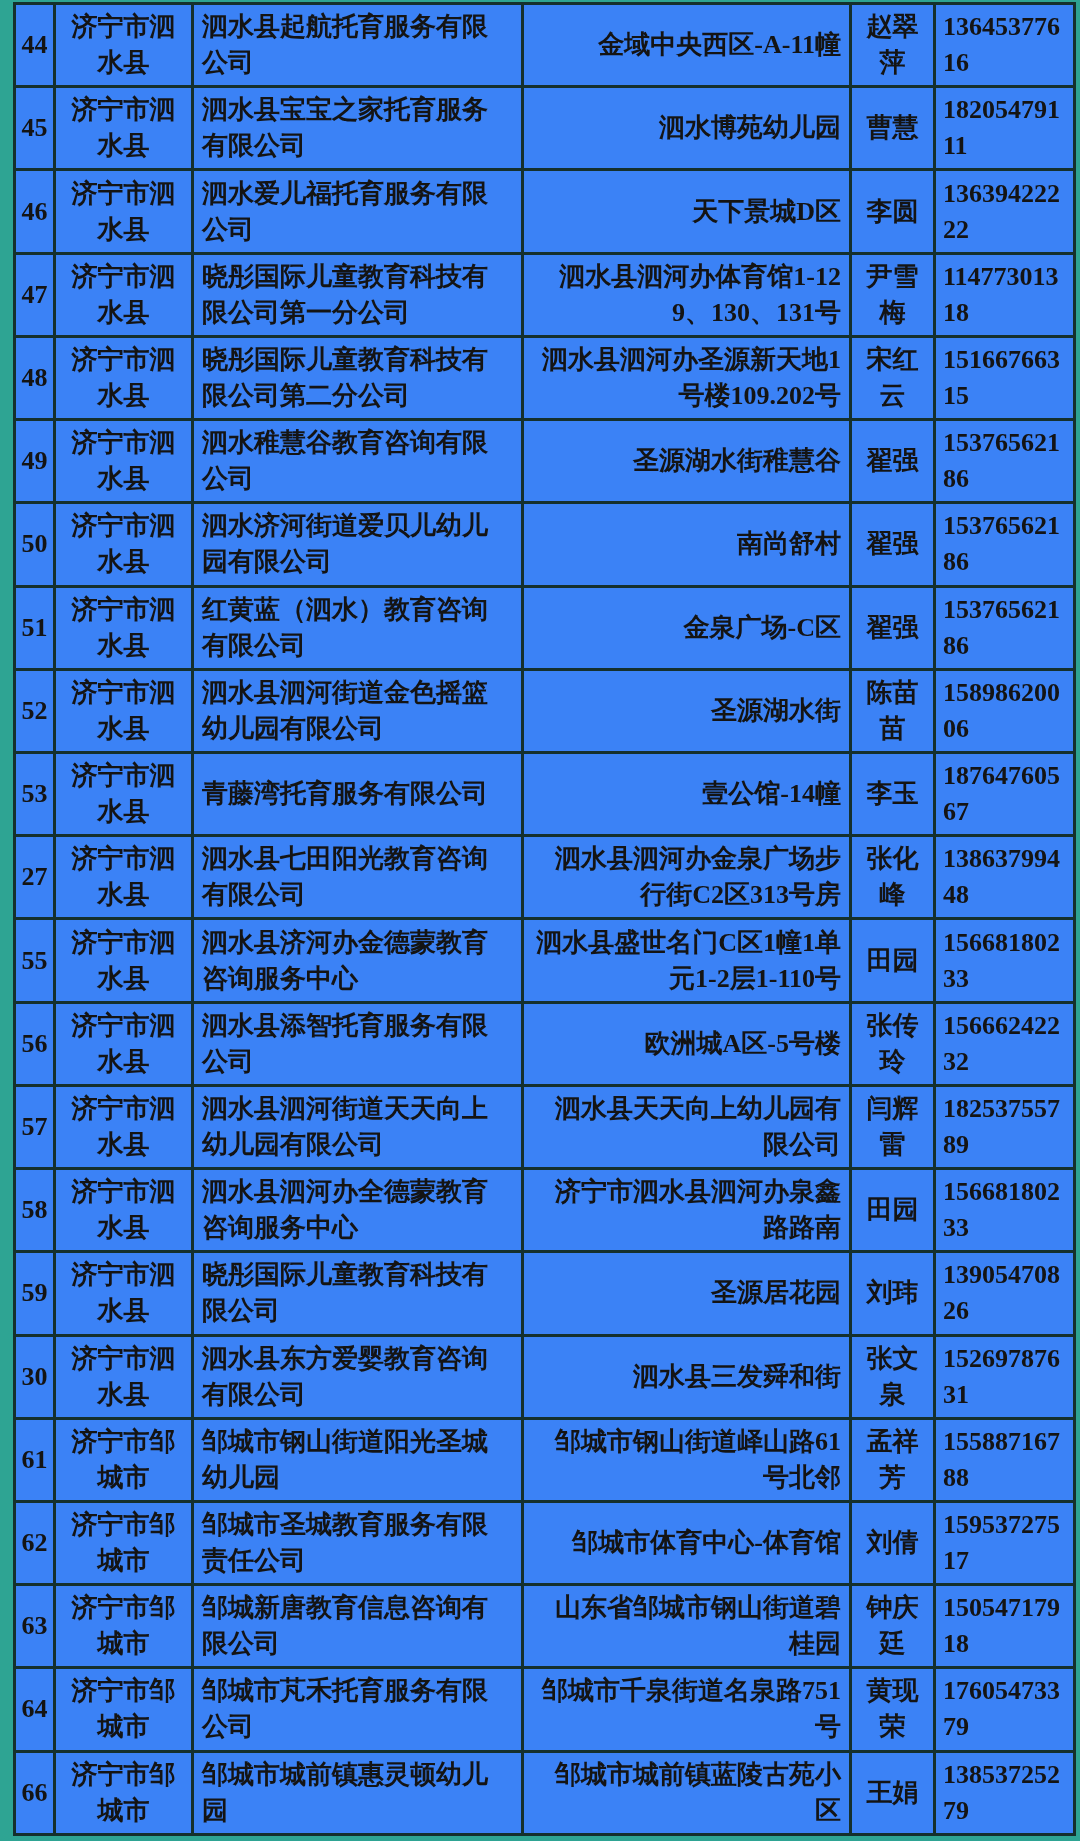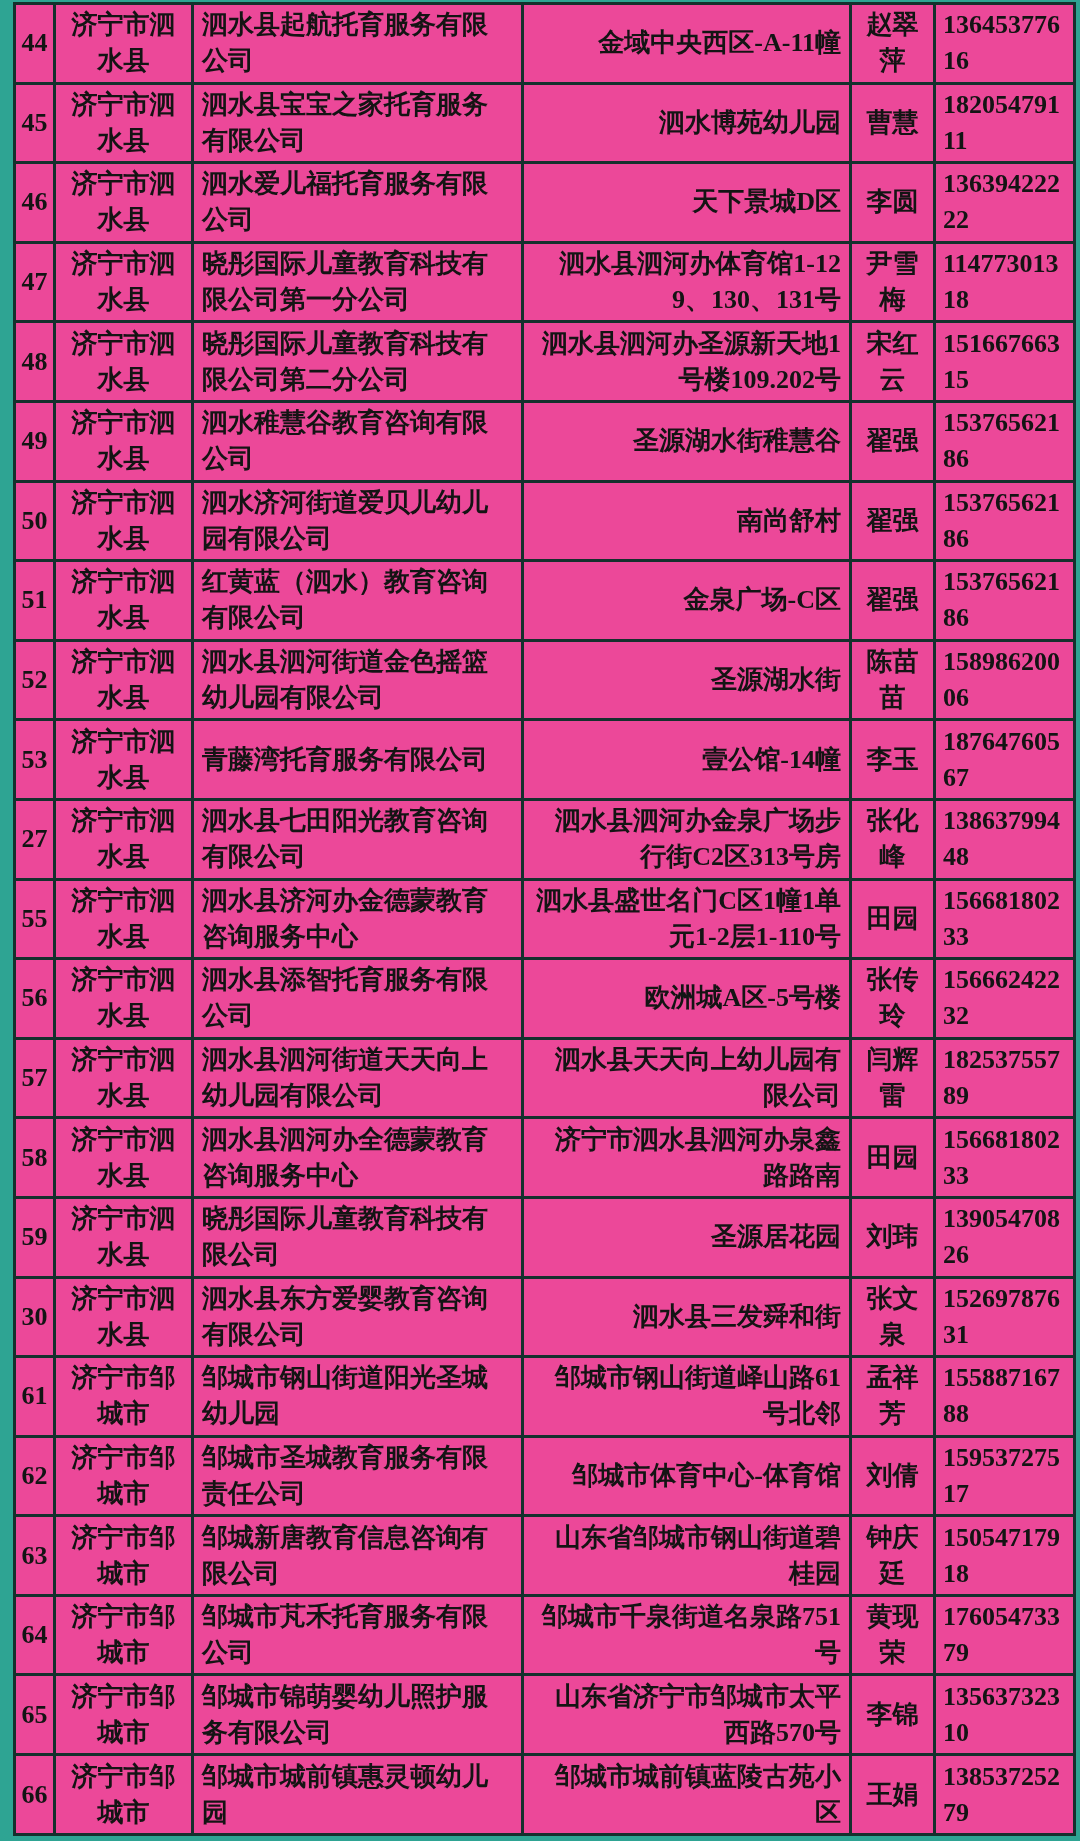--- a/index.html
+++ b/index.html
@@ -13,21 +13,21 @@
     box-sizing: border-box;
     padding: 2px 7px 5px 13px;
     overflow: hidden;
     font-family: "Liberation Serif", "DejaVu Serif", serif;
   }
   table.org-table {
     border-collapse: collapse;
     table-layout: fixed;
     width: 1060px;
     height: 1834px;
-    background: #ec4899;
+    background: #3b82f6;
   }
   table.org-table td {
     border: 3px solid #15302d;
     color: #141414;
     font-weight: bold;
     font-size: 26px;
     line-height: 36px;
     vertical-align: middle;
     box-sizing: border-box;
     overflow: hidden;
@@ -238,28 +238,20 @@
       </tr>
       <tr class="data-row">
         <td class="col-no">64</td>
         <td class="col-city">济宁市邹城市</td>
         <td class="col-company">邹城市芃禾托育服务有限公司</td>
         <td class="col-address">邹城市千泉街道名泉路751号</td>
         <td class="col-contact">黄现荣</td>
         <td class="col-phone">17605473379</td>
       </tr>
       <tr class="data-row">
-        <td class="col-no">65</td>
-        <td class="col-city">济宁市邹城市</td>
-        <td class="col-company">邹城市锦萌婴幼儿照护服务有限公司</td>
-        <td class="col-address">山东省济宁市邹城市太平西路570号</td>
-        <td class="col-contact">李锦</td>
-        <td class="col-phone">13563732310</td>
-      </tr>
-      <tr class="data-row">
         <td class="col-no">66</td>
         <td class="col-city">济宁市邹城市</td>
         <td class="col-company">邹城市城前镇惠灵顿幼儿园</td>
         <td class="col-address">邹城市城前镇蓝陵古苑小区</td>
         <td class="col-contact">王娟</td>
         <td class="col-phone">13853725279</td>
       </tr>
     </tbody>
 </table>
 

